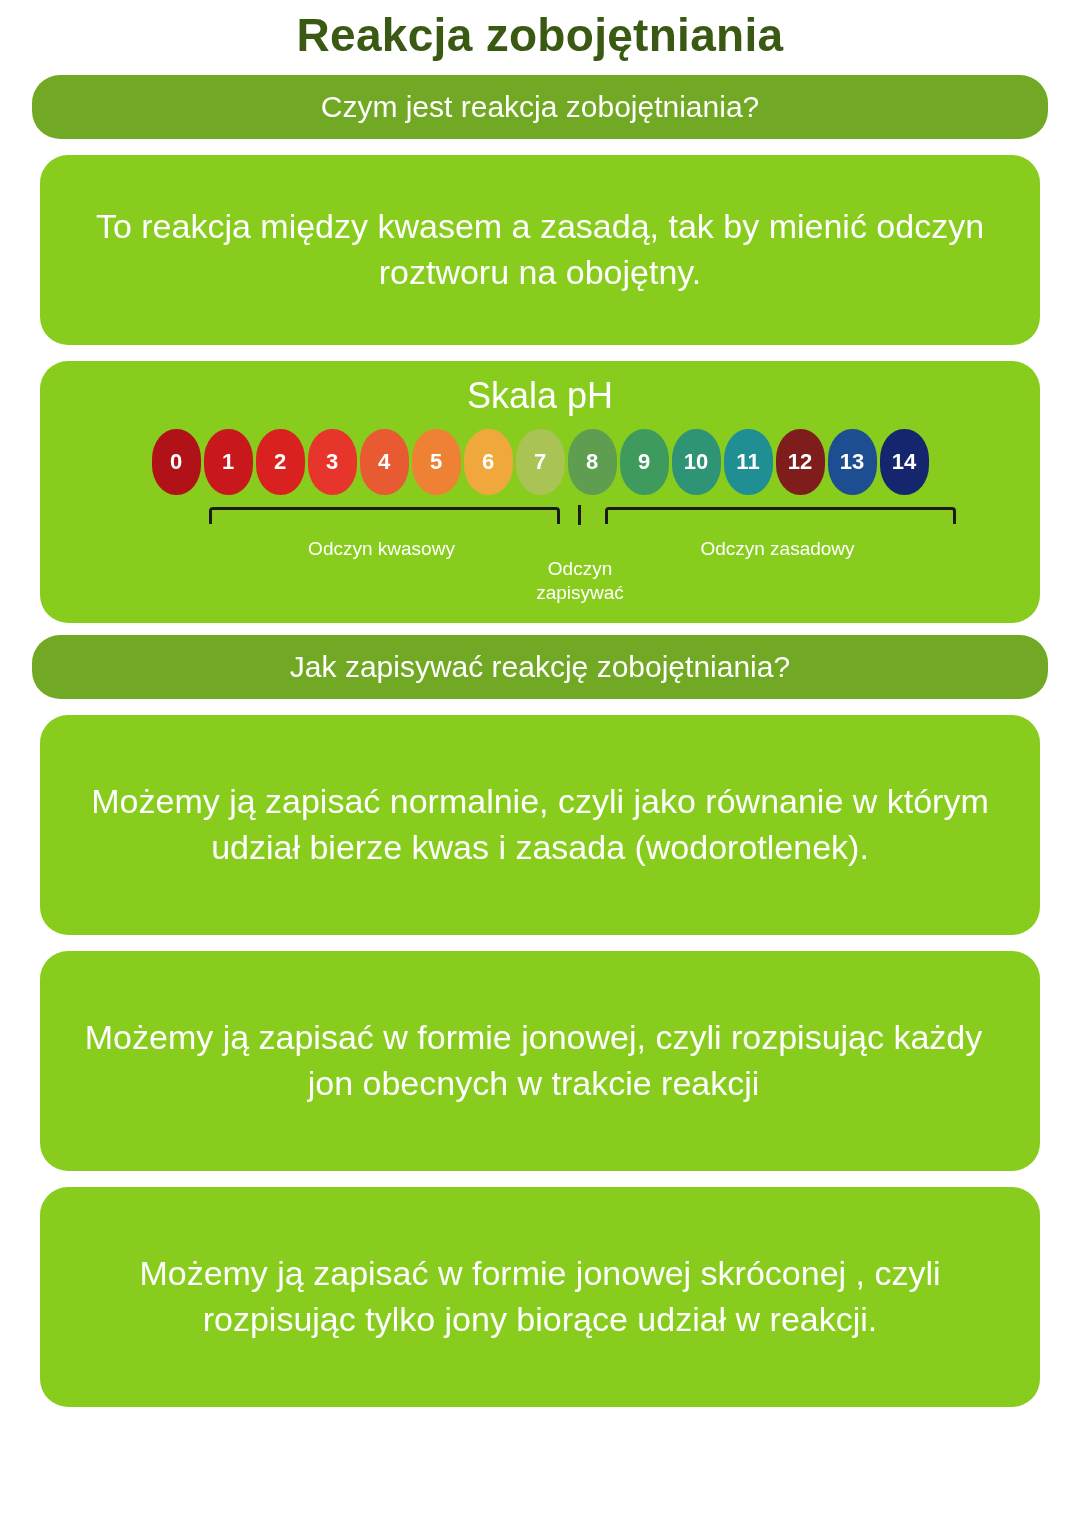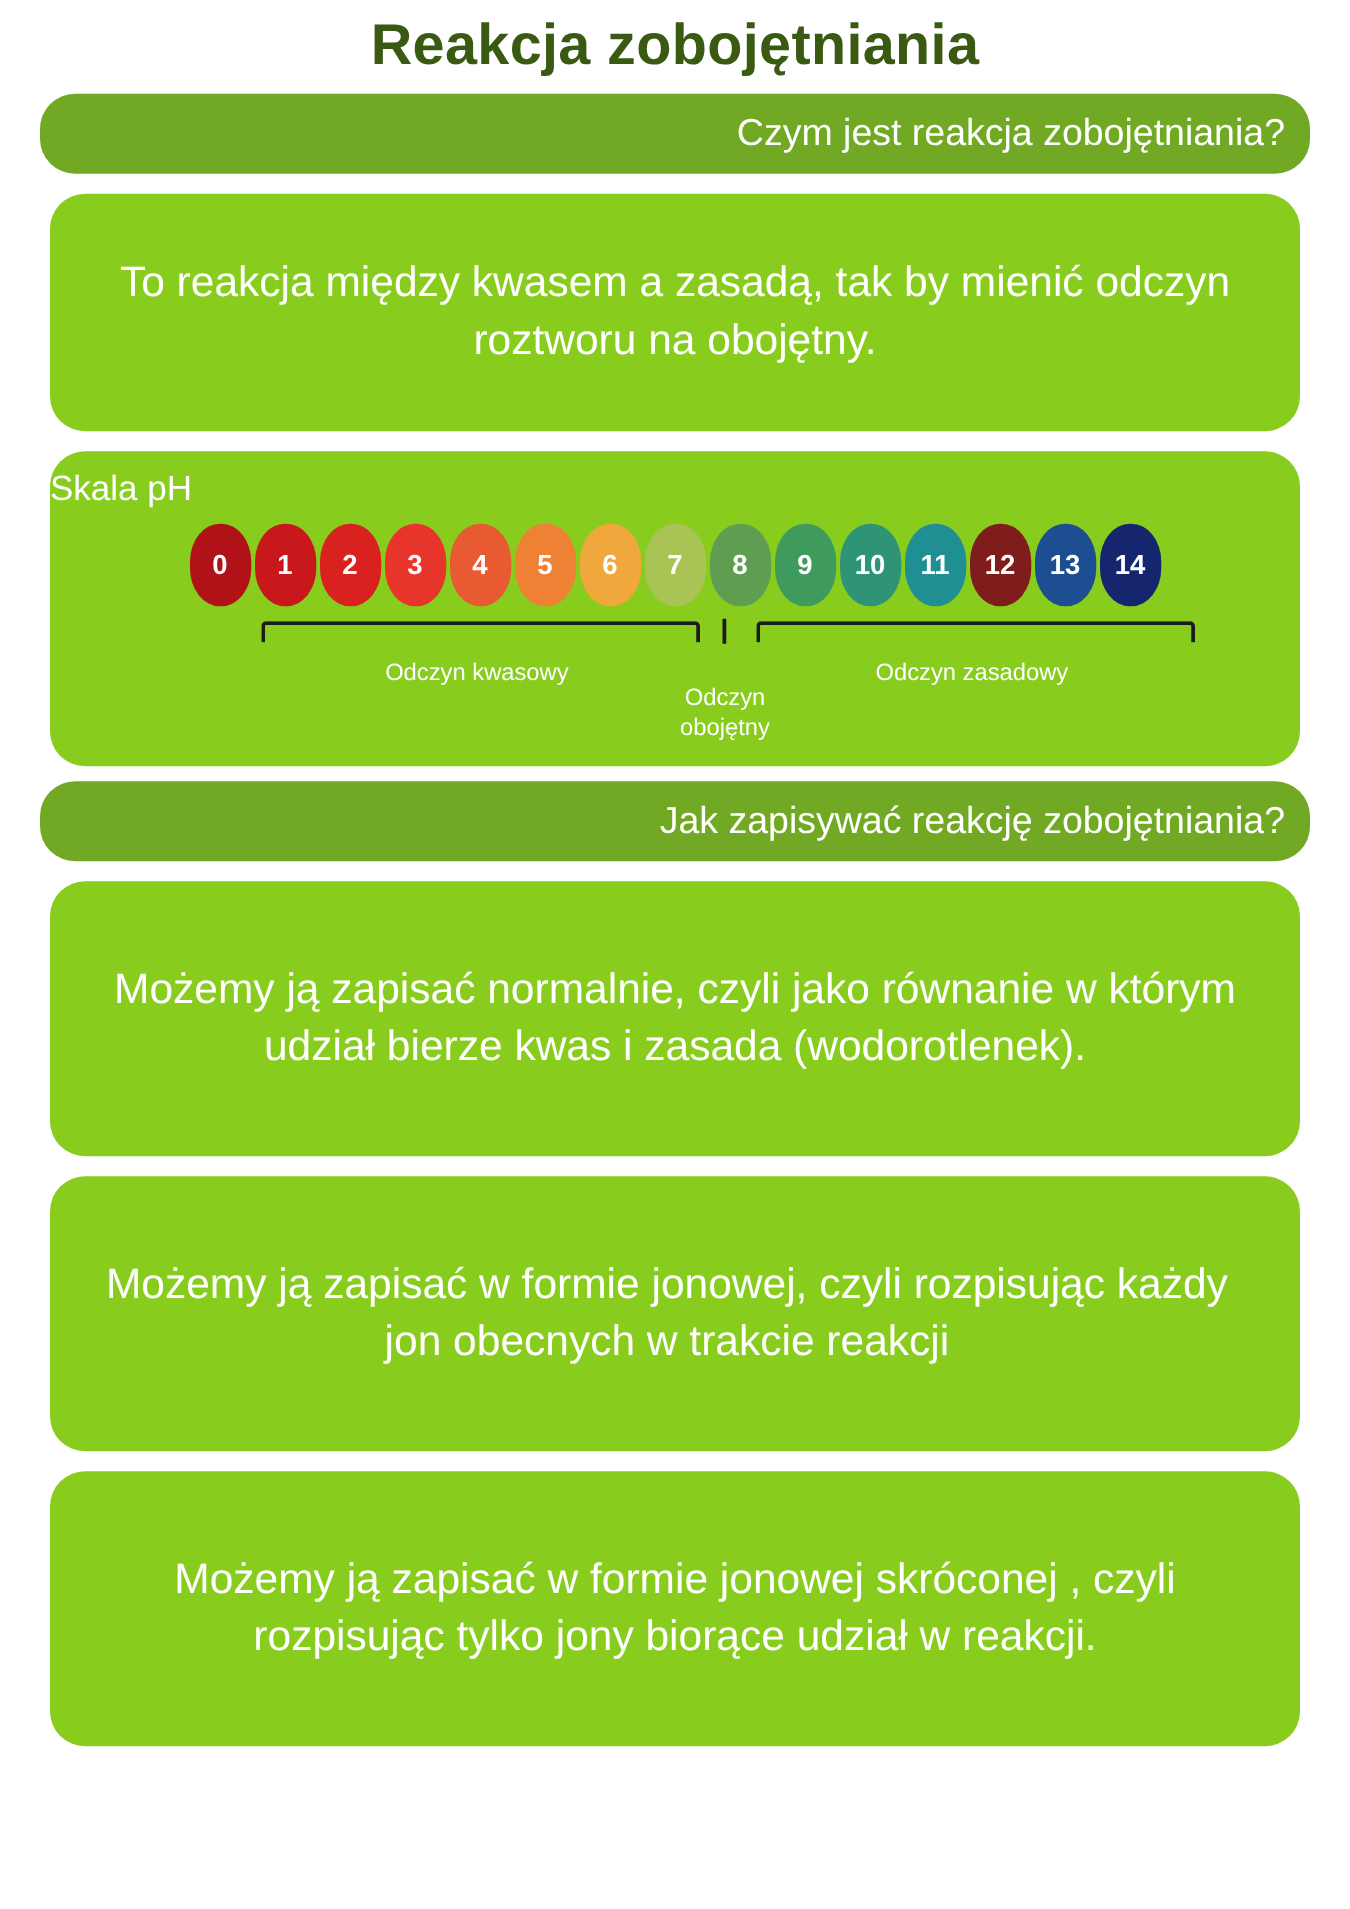--- a/index.html
+++ b/index.html
@@ -36,21 +36,21 @@
     margin: 0 auto;
     border-radius: 28px;
     box-sizing: border-box;
   }
 
   .header-band {
     width: 1016px;
     background: #72a924;
     color: #ffffff;
     font-size: 30px;
-    text-align: right;
+    text-align: center;
     padding: 14px 20px;
     line-height: 1.2;
   }
 
   .content-band {
     width: 1000px;
     background: #88cd1d;
     color: #ffffff;
     text-align: center;
     padding: 26px 40px;
@@ -63,22 +63,23 @@
   
   .ph-block {
     width: 1000px;
     background: #88cd1d;
     border-radius: 28px;
     margin: 0 auto;
     padding: 14px 0 18px 0;
     box-sizing: border-box;
   }
   .ph-title {
-    color: #ffffff;
-    font-size: 28px;
+    text-align: center;
+    color: #ffffff;
+    font-size: 36px;
     margin-bottom: 12px;
   }
   .ph-strip {
     display: flex;
     justify-content: center;
     align-items: center;
     gap: 3px;
   }
   .ph-cell {
     width: 49px;
@@ -168,21 +169,21 @@
     </div>
 
     <div class="ph-brackets">
       <div class="bracket acid"></div>
       <div class="tick-neutral"></div>
       <div class="bracket base"></div>
     </div>
 
     <div class="ph-labels">
       <div class="lbl acid">Odczyn kwasowy</div>
-      <div class="lbl neutral">Odczyn obojętny</div>
+      <div class="lbl neutral">Odczyn zapisywać</div>
       <div class="lbl base">Odczyn zasadowy</div>
     </div>
   </div>
 
   <div class="gap-12"></div>
 
   <div class="band header-band">Jak zapisywać reakcję zobojętniania?</div>
 
   <div class="gap-16"></div>
 

